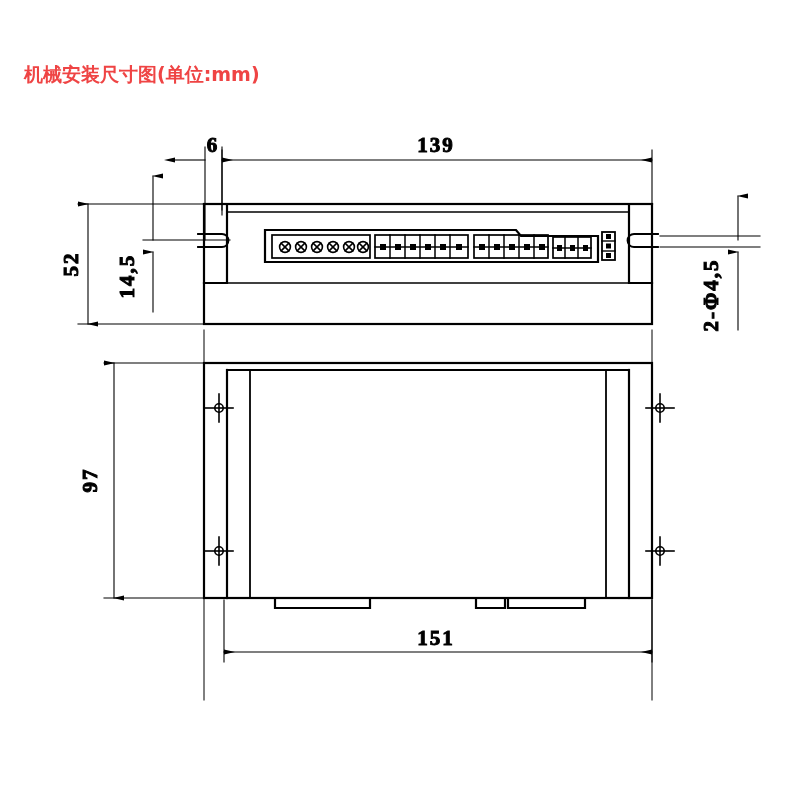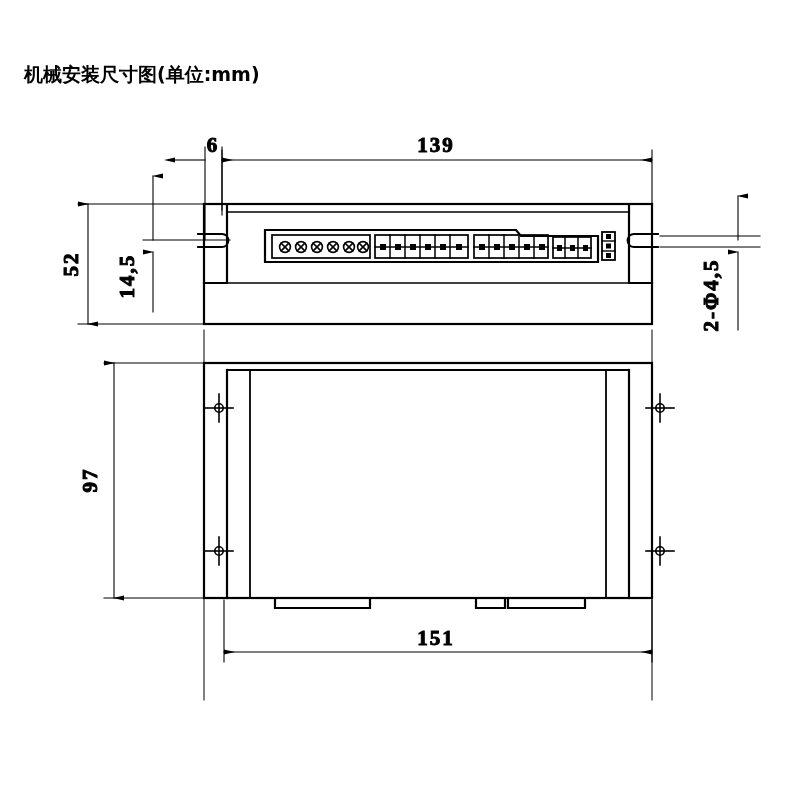--- a/index.html
+++ b/index.html
@@ -22,21 +22,21 @@
   }
   #title {
     position: absolute;
     left: 24px;
     top: 62px;
     font-family: "DejaVu Sans", "Liberation Sans", sans-serif;
     font-size: 19px;
     font-weight: 700;
     letter-spacing: 0px;
     white-space: nowrap;
-    color: #000000;
+    color: #ef4444;
   }
   svg#drawing {
     position: absolute;
     left: 0;
     top: 0;
     width: 800px;
     height: 800px;
     display: block;
   }
   .dimtext {

